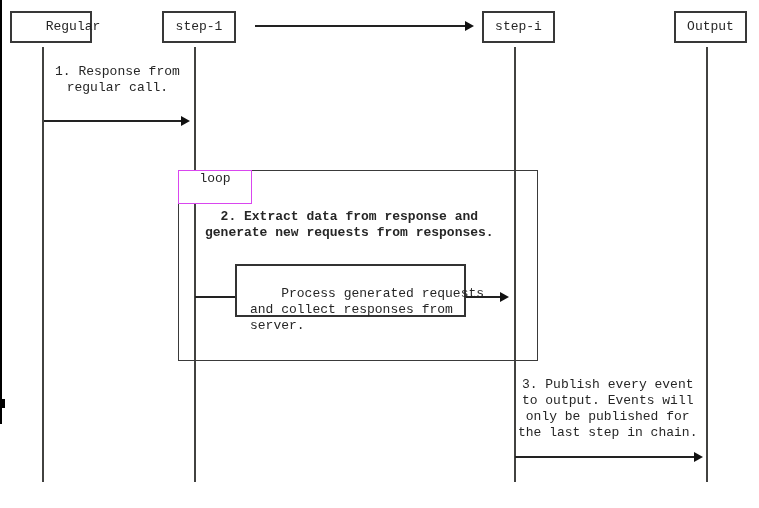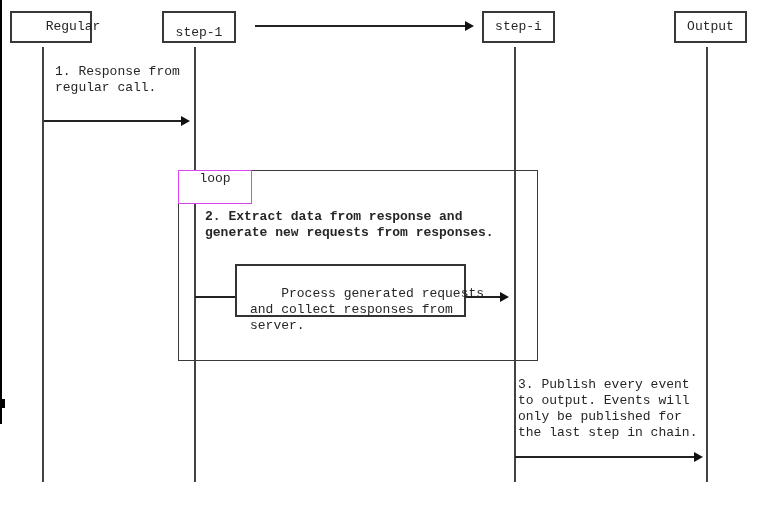--- a/index.html
+++ b/index.html
@@ -49,20 +49,21 @@
     position: absolute;
     width: 0;
     height: 0;
     border-top: 5px solid transparent;
     border-bottom: 5px solid transparent;
     border-left: 9px solid #111111;
   }
   .msg-text {
     position: absolute;
     white-space: pre;
+    text-align: center;
   }
   .loop-frame {
     position: absolute;
     left: 178px;
     top: 170px;
     width: 360px;
     height: 191px;
     box-sizing: border-box;
     border: 1px solid #3a3a3a;
   }
@@ -96,21 +97,21 @@
 <body>
 
 <div class="diagram">
 
   <div class="edge-v" style="left:0; top:0; width:2px; height:424px;"></div>
   <div class="edge-v" style="left:0; top:399px; width:5px; height:9px;"></div>
 
   <div class="actor-box" style="left:10px; width:82px;padding-left:44px;">
     <span>Regular</span>
   </div>
-  <div class="actor-box" style="left:162px; width:74px;align-items:flex-end;">
+  <div class="actor-box" style="left:162px; width:74px;">
     <span>step-1</span>
   </div>
   <div class="actor-box" style="left:482px; width:73px;">
     <span>step-i</span>
   </div>
   <div class="actor-box" style="left:674px; width:73px;">
     <span>Output</span>
   </div>
 
   <div>

